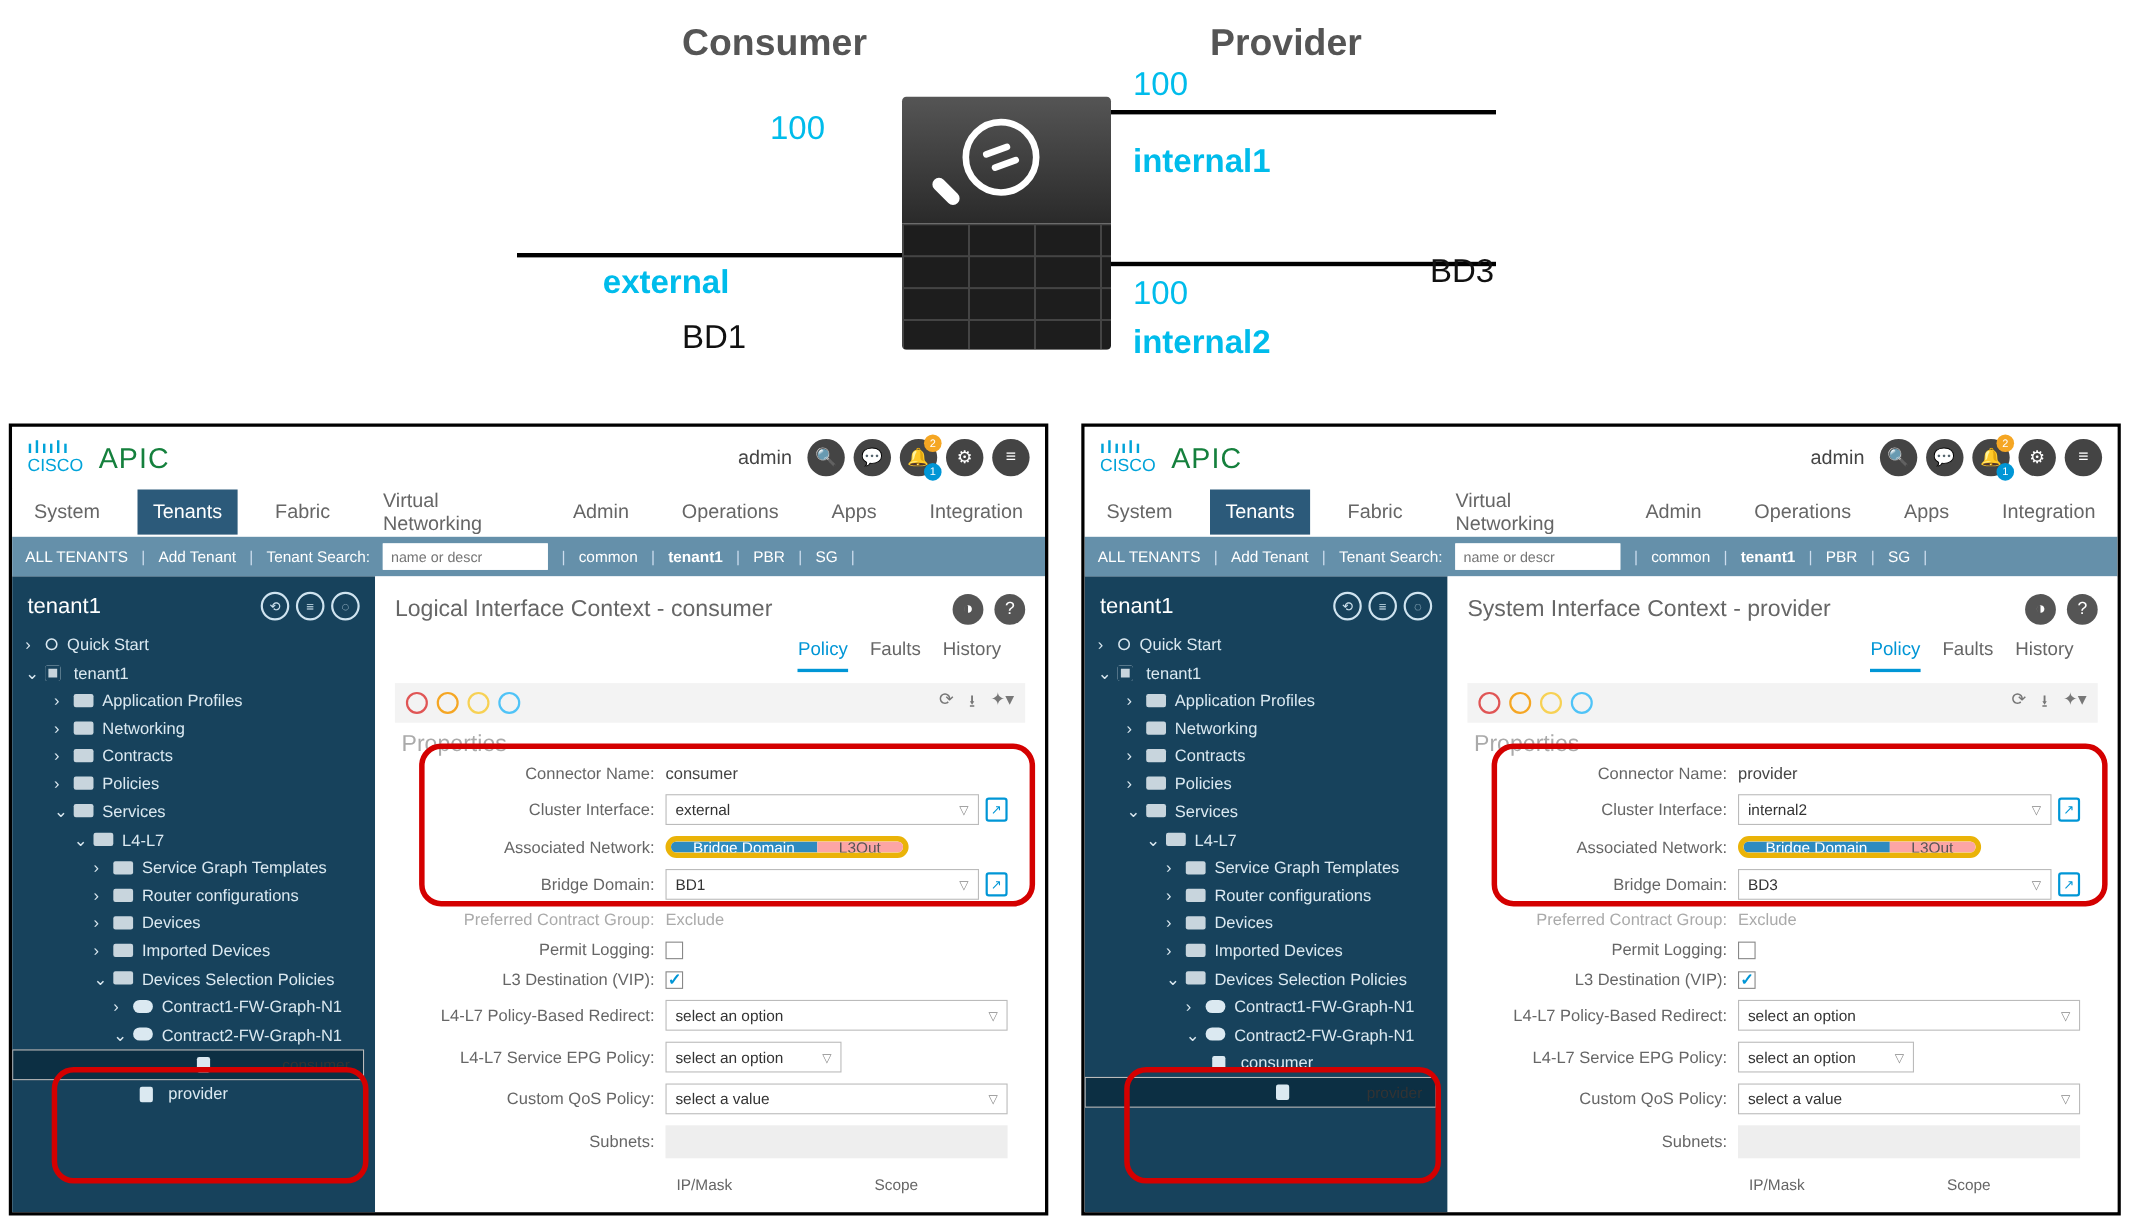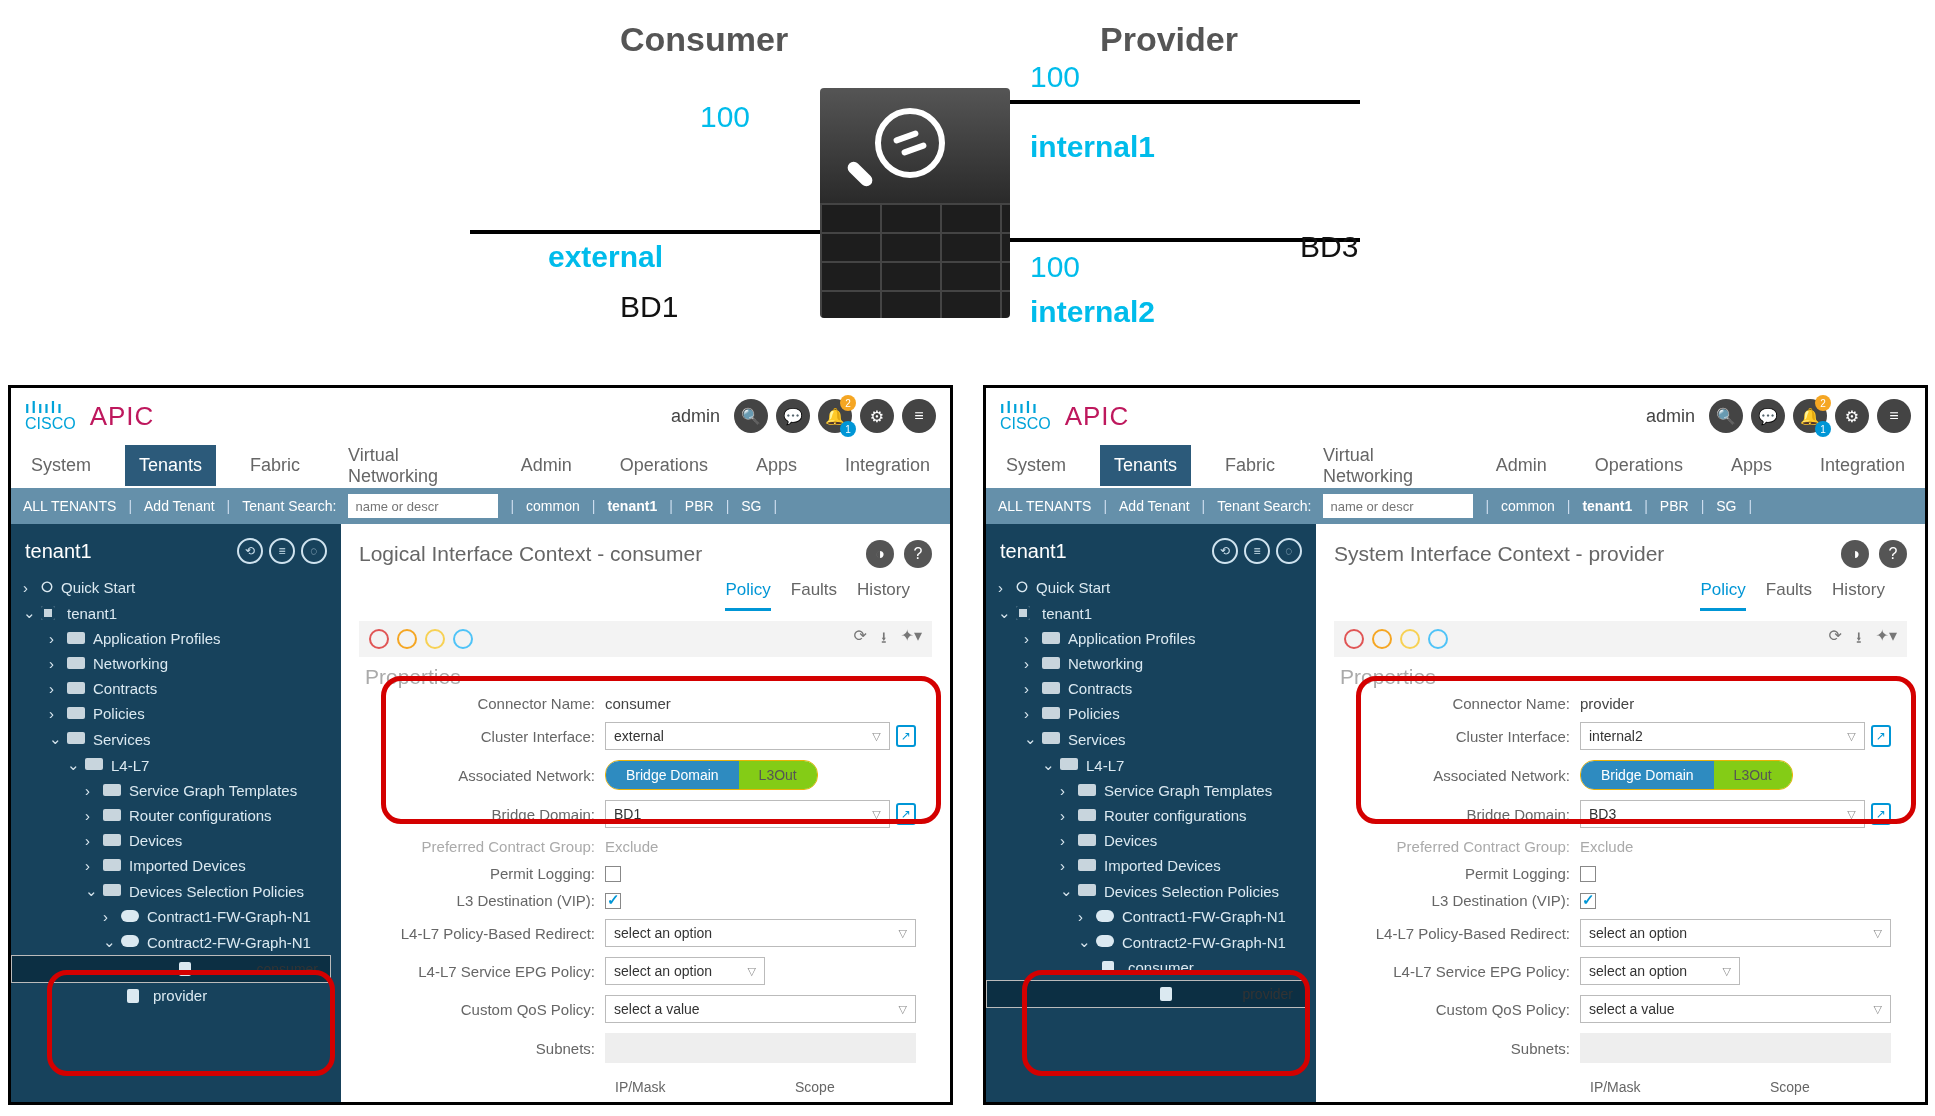--- a/index.html
+++ b/index.html
@@ -22,21 +22,21 @@
   linear-gradient(90deg,#444 2px,transparent 2px);
 background-size:60px 29px,60px 29px;background-position:0 0,0 0}
 .line{position:absolute;background:#000;height:4px}
 
 .panels{position:absolute;left:8px;top:385px;display:flex;gap:30px}
 .panel{width:945px;height:720px;border:3px solid #000;background:#fff;position:relative;overflow:hidden}
 
 .hdr{height:56px;display:flex;align-items:center;padding:0 14px;background:#fff}
 .cisco-logo{color:#00a3d9;font-size:16px;line-height:1;margin-right:14px}
 .cisco-bars{letter-spacing:2px;font-weight:700}
-.apic{font-size:26px;color:#be185d;letter-spacing:1px}
+.apic{font-size:26px;color:#15803d;letter-spacing:1px}
 .hdr-right{margin-left:auto;display:flex;align-items:center;gap:8px}
 .hdr-user{font-size:18px;color:#444;margin-right:6px}
 .circ{width:34px;height:34px;border-radius:50%;background:#444;display:flex;align-items:center;justify-content:center;color:#fff;font-size:16px;position:relative}
 .badge-o{position:absolute;top:-4px;right:-4px;width:16px;height:16px;border-radius:50%;background:#f5a623;color:#fff;font-size:10px;display:flex;align-items:center;justify-content:center}
 .badge-b{position:absolute;bottom:-4px;right:-4px;width:16px;height:16px;border-radius:50%;background:#0096d6;color:#fff;font-size:10px;display:flex;align-items:center;justify-content:center}
 
 .nav{height:44px;background:#fff;display:flex;align-items:center;padding:0 6px;gap:20px;border-bottom:1px solid transparent}
 .nav-item{font-size:18px;color:#666;padding:10px 14px}
 .nav-item.active{background:#2c5a7a;color:#fff}
 
@@ -78,24 +78,24 @@
 .ts-b{border-color:#4fc3f7}
 .ts-right{margin-left:auto;display:flex;gap:14px;color:#777;font-size:16px}
 .section-label{color:#777;font-size:21px;margin:8px 0 2px 6px}
 .form{padding:4px 16px;font-size:15px;color:#444}
 .frow{display:flex;align-items:center;margin-bottom:10px}
 .flabel{width:230px;text-align:right;padding-right:10px;color:#666}
 .fval{flex:1;display:flex;align-items:center;gap:6px}
 .sel{height:28px;border:1px solid #bbb;background:#fff;padding:0 8px;display:flex;align-items:center;justify-content:space-between;font-size:14px;color:#333;min-width:260px;width:100%;max-width:320px}
 .chevdown{color:#888;font-size:11px}
 .linkout{width:22px;height:22px;border:2px solid #0096d6;border-radius:3px;display:flex;align-items:center;justify-content:center;color:#0096d6;font-size:12px}
-.seg{display:flex;border:1px solid #eab308;border-radius:14px;overflow:hidden;height:30px}
+.seg{display:flex;border:5px solid #eab308;border-radius:14px;overflow:hidden;height:20px}
 .seg-btn{padding:0 20px;display:flex;align-items:center;font-size:14px}
 .seg-btn.active{background:#2e8bc0;color:#fff}
-.seg-btn.inactive{background:#84cc16;color:#555}
+.seg-btn.inactive{background:#fca5a5;color:#555}
 .chk{width:16px;height:16px;border:1px solid #888;display:inline-block;position:relative}
 .chk.checked::after{content:"✓";position:absolute;left:1px;top:-3px;color:#0096d6;font-size:15px;font-weight:700}
 .subnets{background:#eee;height:30px;width:100%;max-width:380px}
 .thdr{display:flex;padding:6px 0 0 240px;font-size:14px;color:#666}
 .thdr span:first-child{width:180px}
 
 .cut{color:#aaa}
 </style>
 </head>
 <body>

